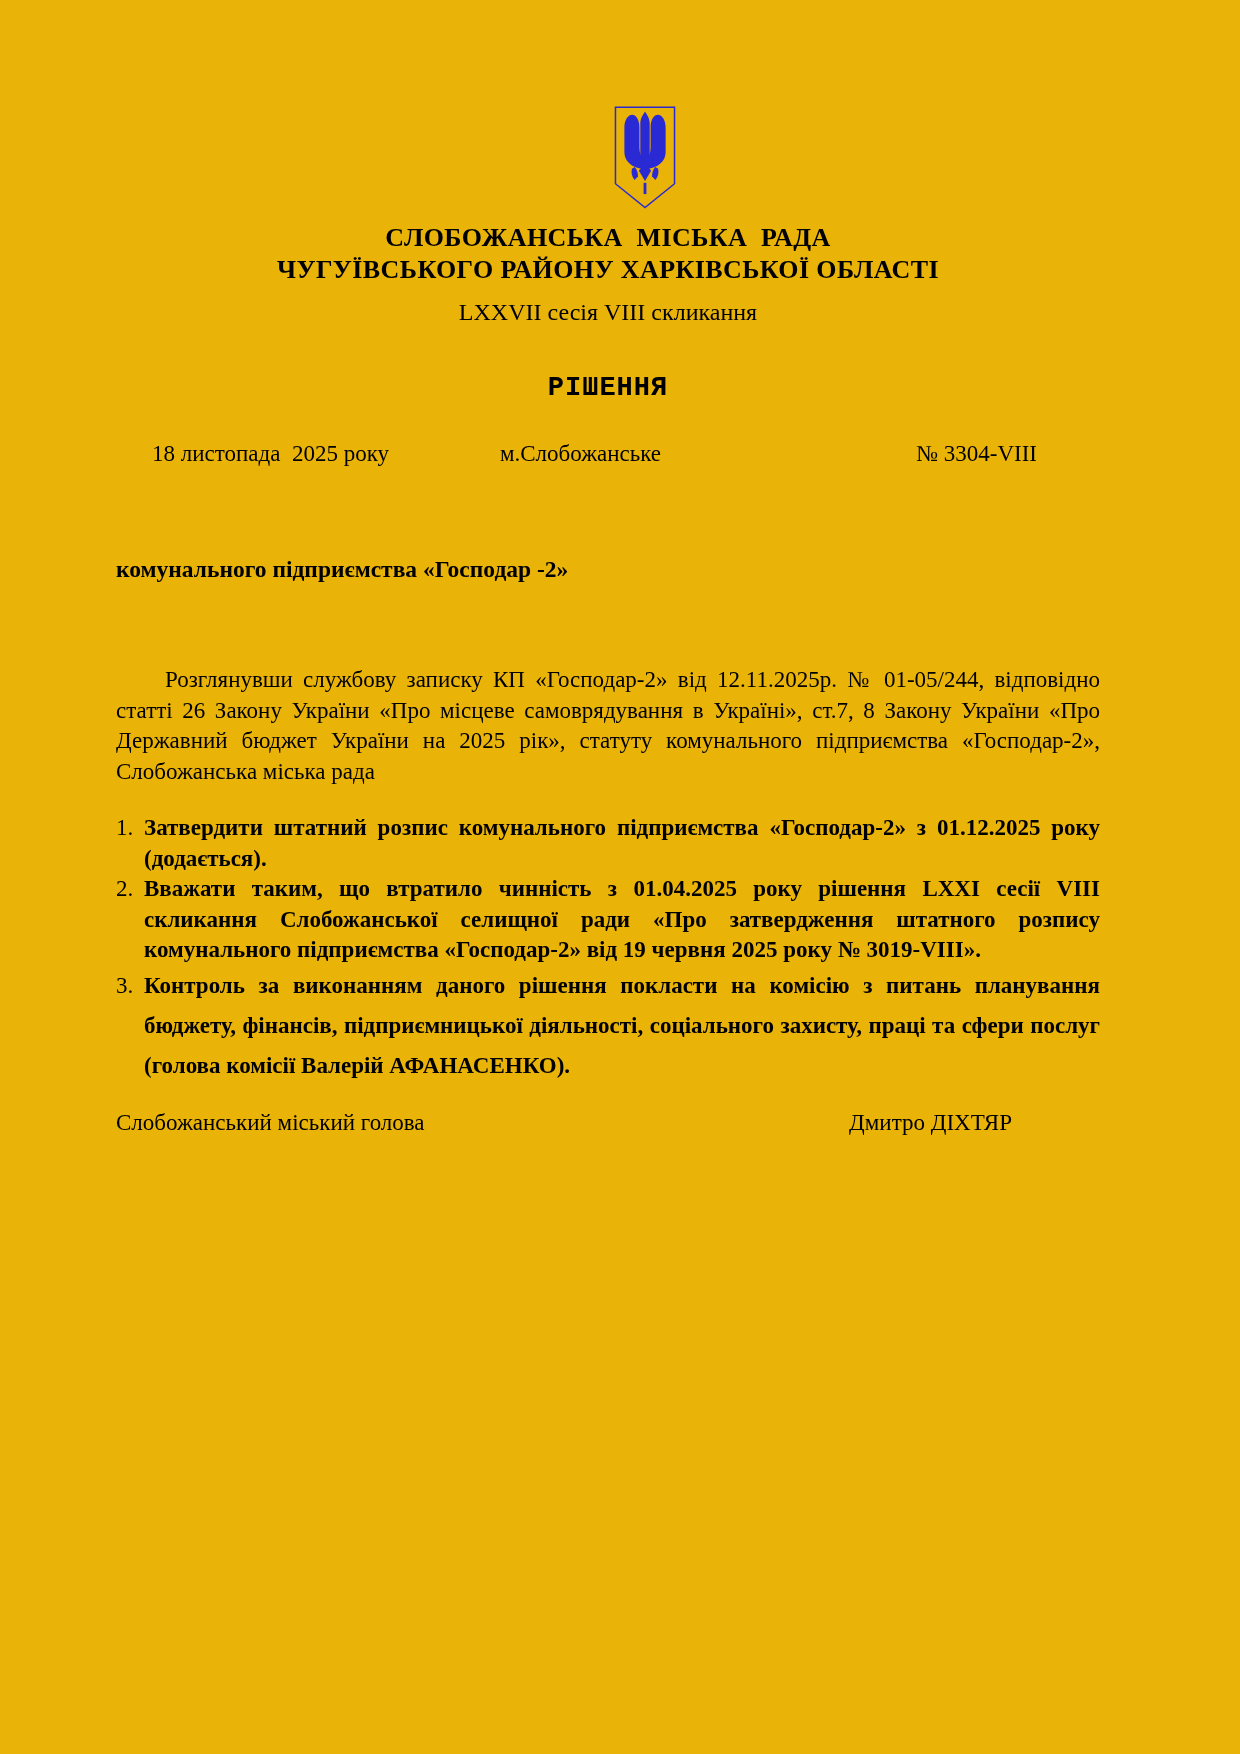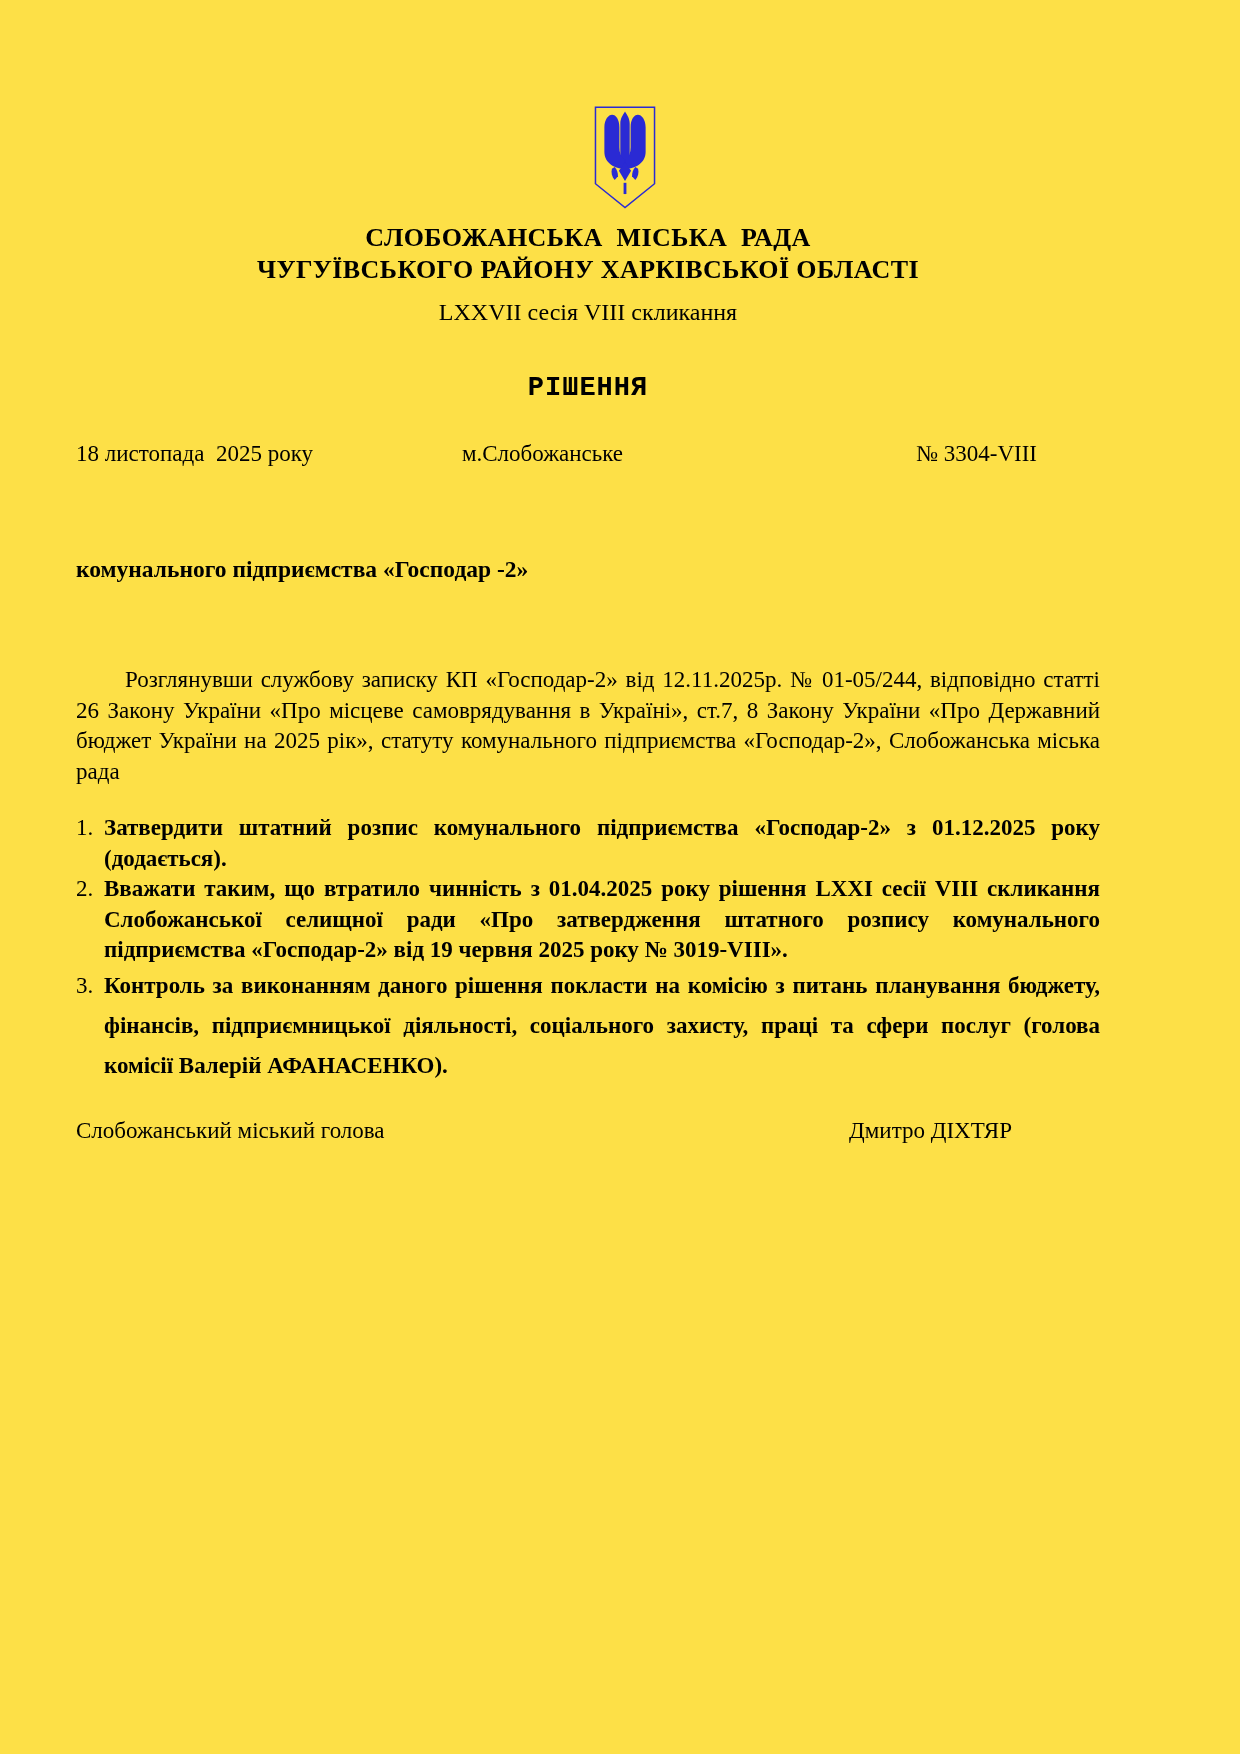--- a/index.html
+++ b/index.html
@@ -4,45 +4,45 @@
 <style>
   * { margin:0; padding:0; box-sizing:border-box; }
   html, body { background:#ffffff; }
   body {
     width:1240px; height:1754px;
     font-family:"Liberation Serif","DejaVu Serif",serif;
     color:#000;
   }
   .page {
     width:1240px; height:1754px;
-    padding:105px 140px 0 76px;
+    padding:105px 140px 0 116px;
     position:relative;
-    background:#fde047;
+    background:#eab308;
   }
   .emblem-wrap { display:flex; justify-content:center; transform:translateX(37px); }
   .org-line1, .org-line2 {
     text-align:center; font-weight:bold; font-size:26px; line-height:32px;
     white-space:pre-wrap; letter-spacing:0.4px;
   }
   .org-line1 { margin-top:12px; }
   .session-line { text-align:center; font-size:24px; line-height:30px; margin-top:11px; }
   .doc-type { text-align:center; font-weight:bold; font-size:27px; letter-spacing:1px; margin-top:46px;font-family:Liberation Mono, monospace; }
-  .meta-row { display:flex; align-items:center; margin-top:38px; font-size:23px; }
+  .meta-row { display:flex; align-items:center; margin-top:38px; font-size:23px;margin-left:36px; }
   .meta-date { flex:1; white-space:pre-wrap; }
   .meta-place { flex:1; text-align:center; transform:translateX(-14px); }
   .meta-num { flex:1; text-align:right; padding-right:63px; }
   .subject { margin-top:22px; font-weight:bold; font-size:23.5px; line-height:32px; white-space:pre-wrap; }
   .preamble { margin-top:16px; font-size:23px; line-height:30.5px; text-align:justify; text-indent:49px; }
   .resolved-label { margin-top:25px; font-size:23.5px; letter-spacing:0.5px; }
   .items { margin-top:26px; font-size:23px; }
   .item { display:flex; }
   .item-num { flex:0 0 28px; line-height:30.5px; }
   .item-text { flex:1; text-align:justify; line-height:30.5px;font-weight:bold; }
   .item-wide .item-num, .item-wide .item-text { line-height:40px; }
-  .signature-row { display:flex; justify-content:space-between; align-items:baseline; margin-top:32px; font-size:23px; }
+  .signature-row { display:flex; justify-content:space-between; align-items:baseline; margin-top:24px; font-size:23px; }
   .sig-name { padding-right:88px; }
 </style>
 </head>
 <body>
 
 <div class="page">
 
   <div class="emblem-wrap">
     <svg width="66" height="105" viewBox="0 0 70 112">
       <path d="M3.5,2.5 H66.5 V84 L35,109.5 L3.5,84 Z" fill="none" stroke-width="1.6" stroke="#2a2ad4"></path>

